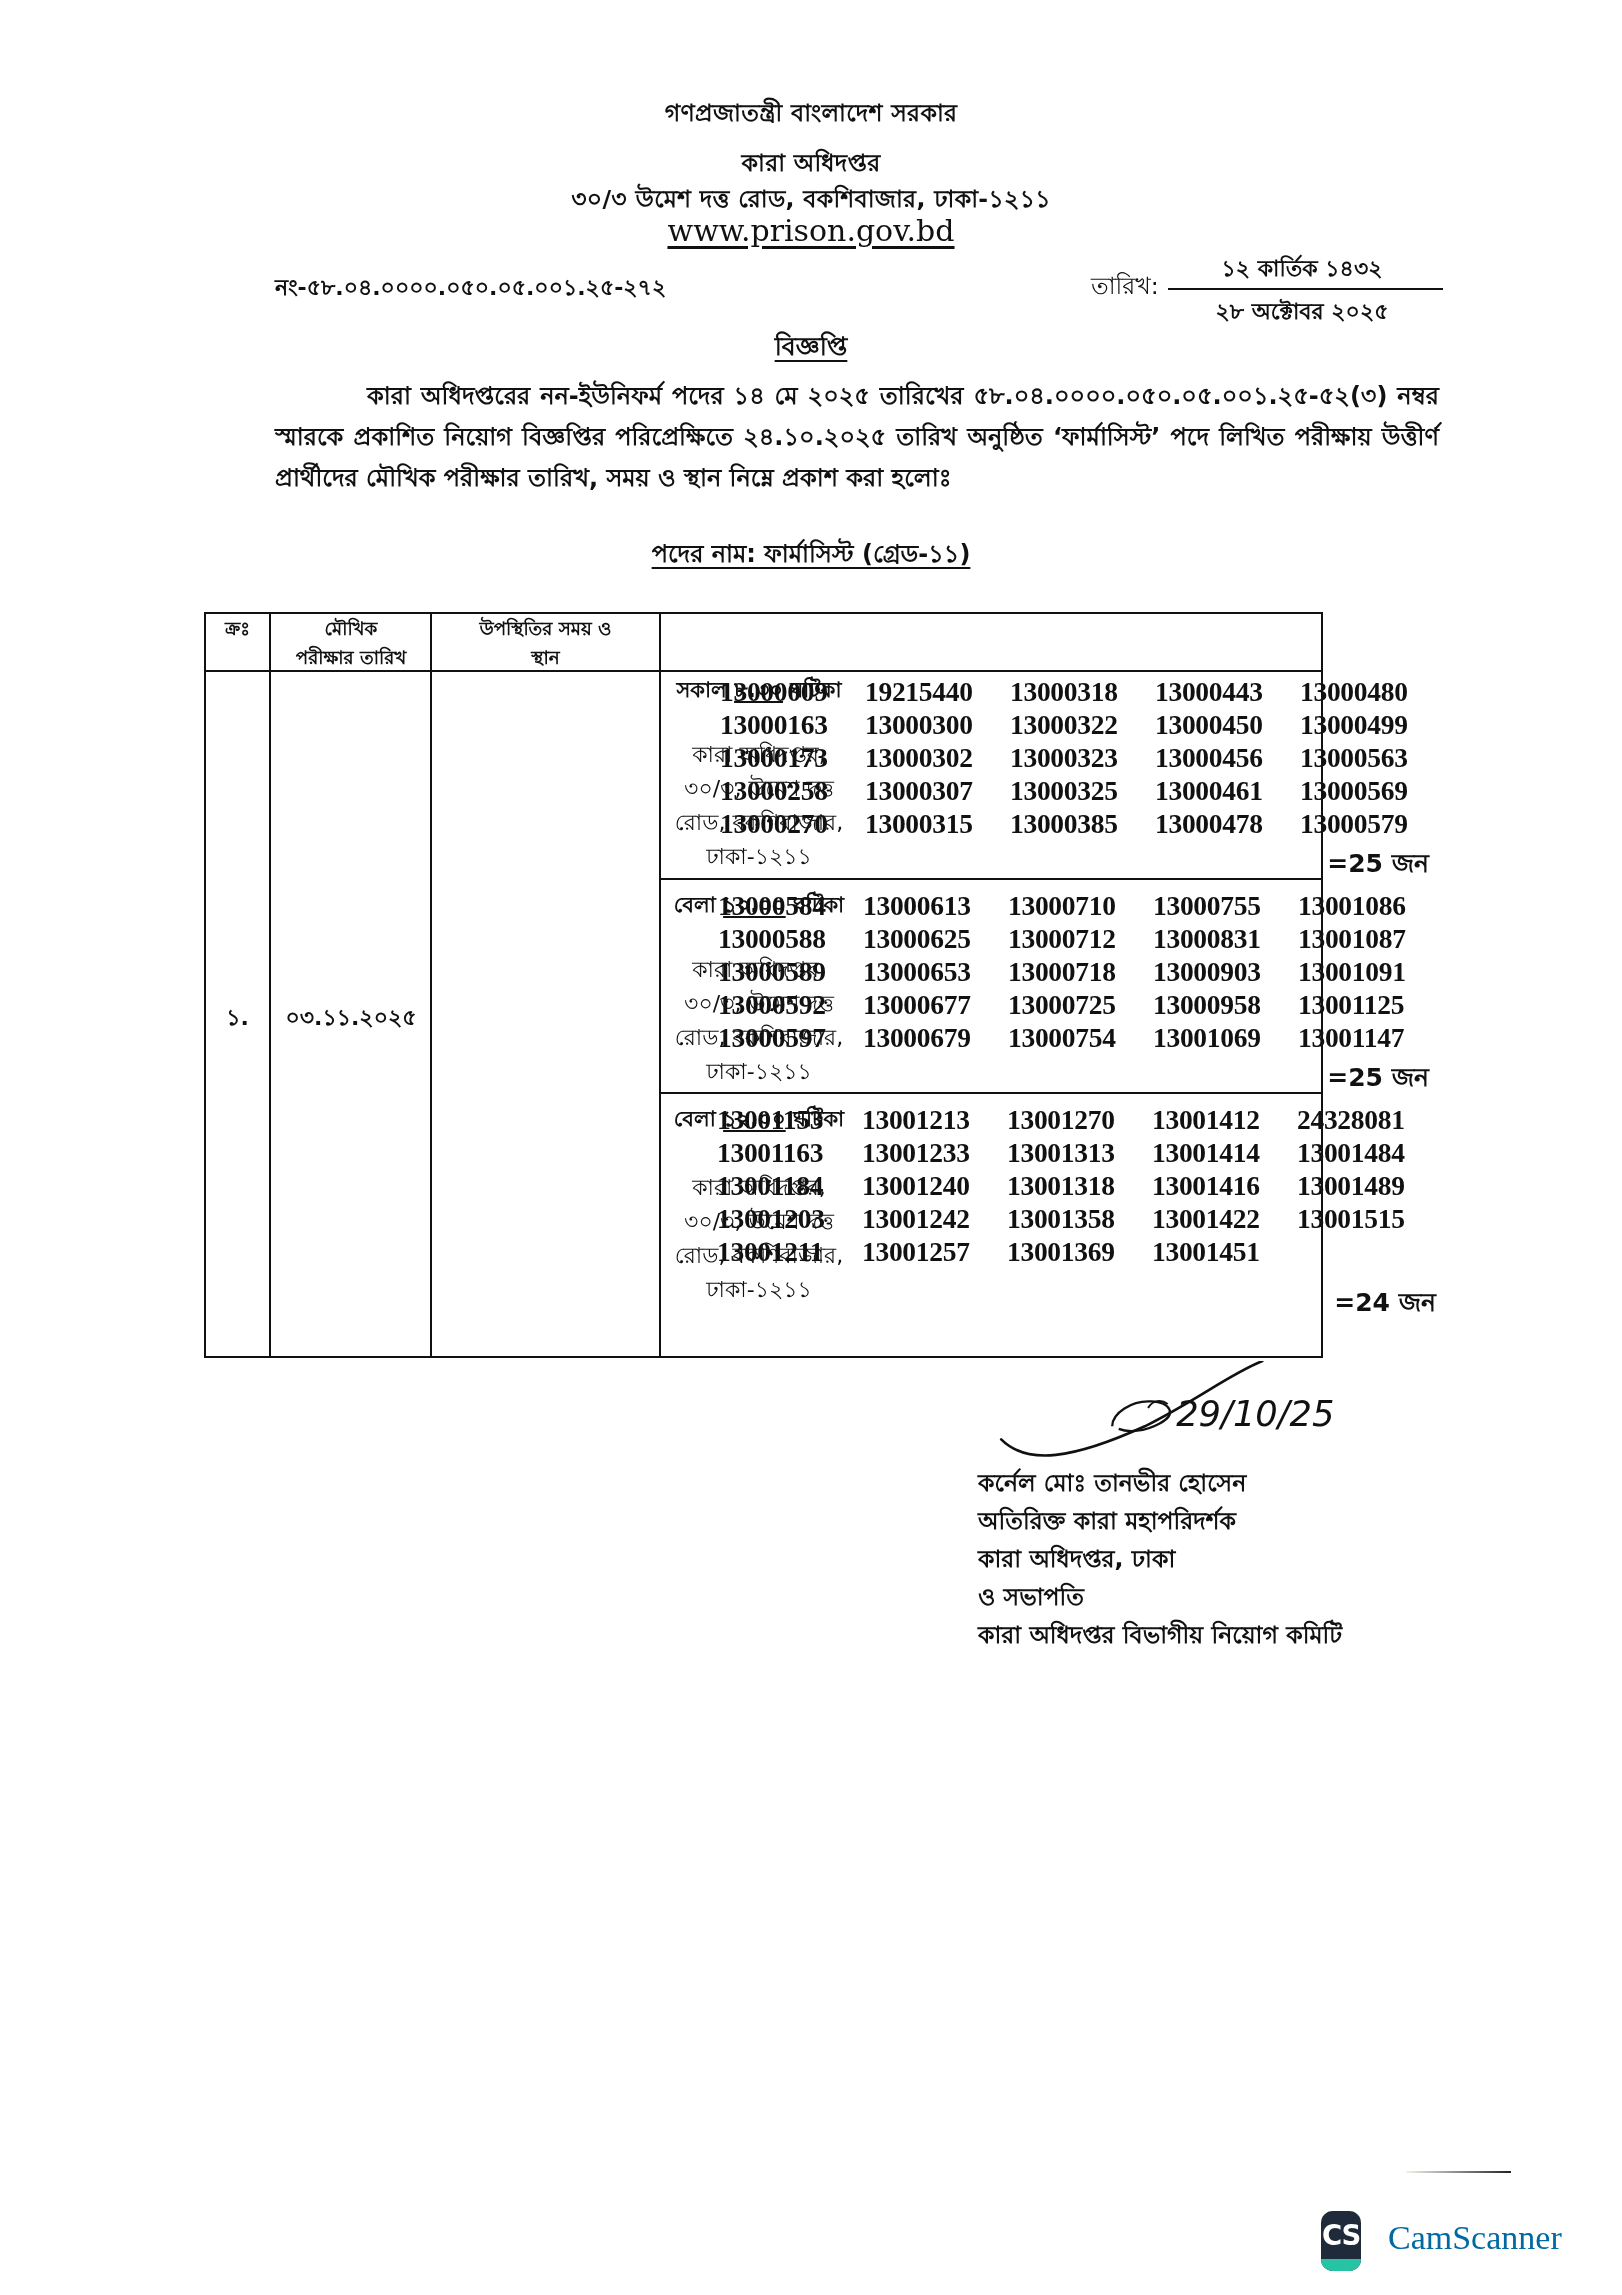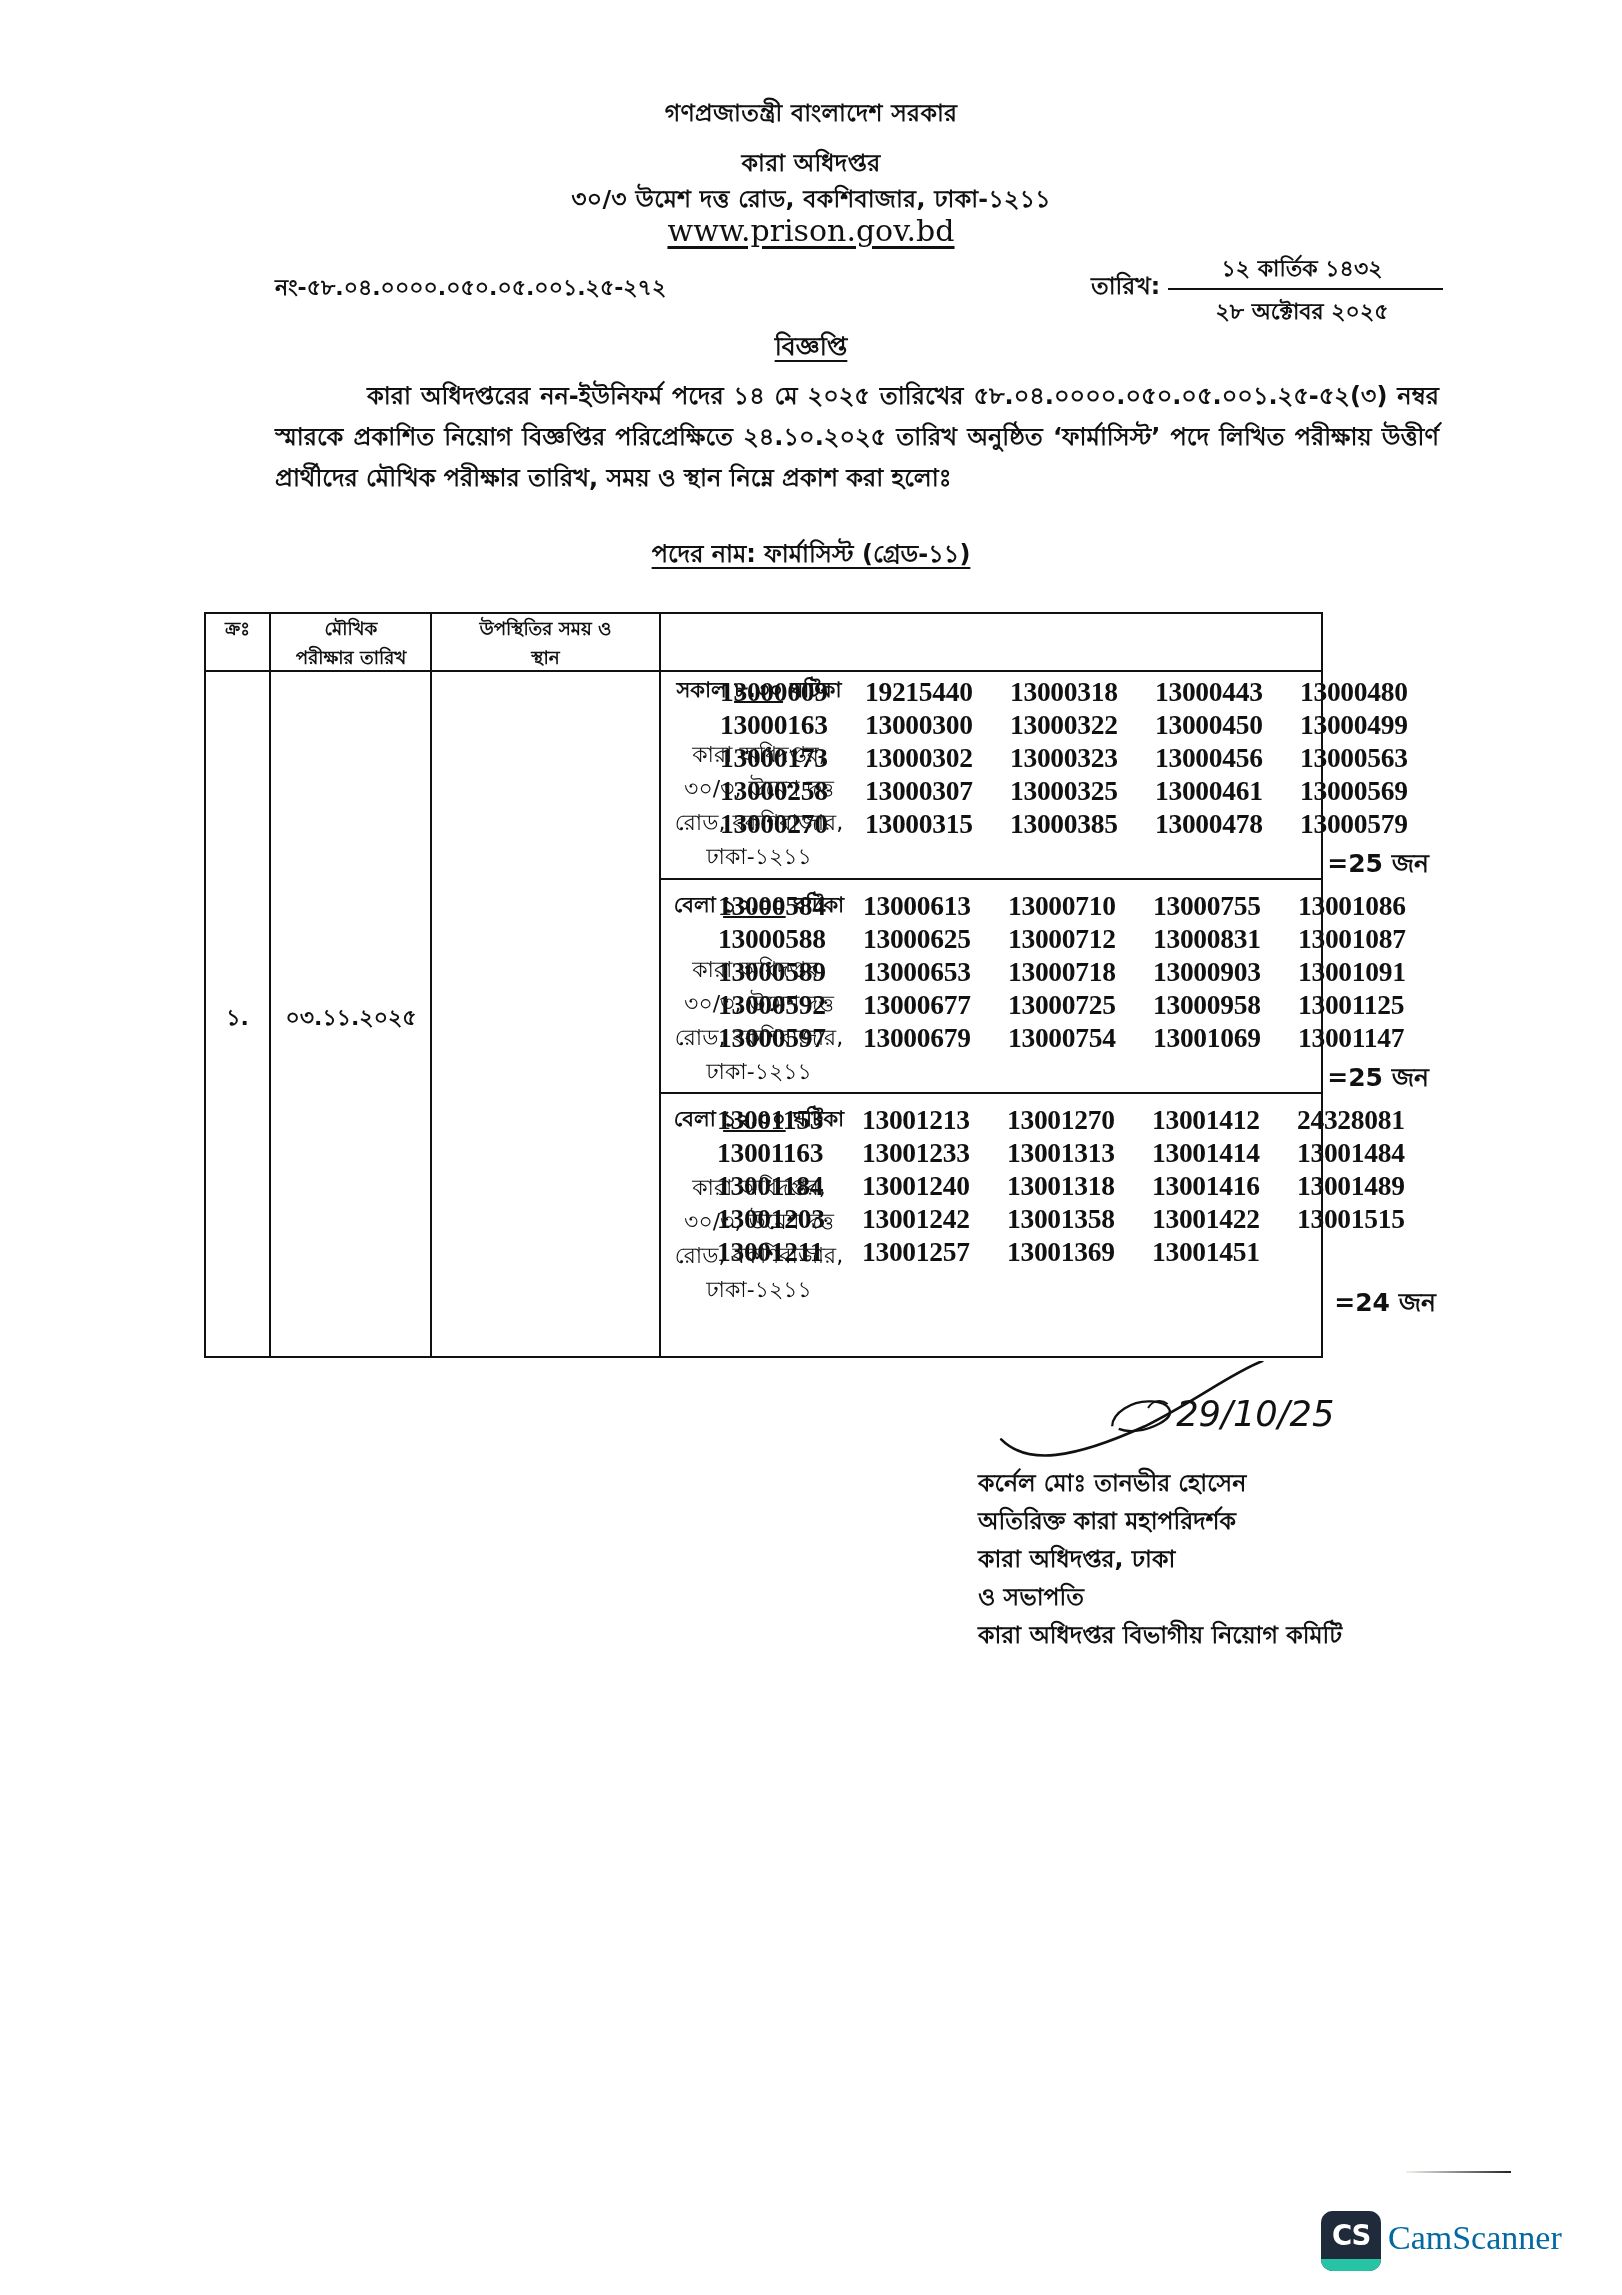--- a/index.html
+++ b/index.html
@@ -10,21 +10,21 @@
   .abs { position: absolute; }
   .center-x { left: 0; width: 1622px; text-align: center; }
 
   .hdr-line { font-size: 23.6px; font-weight: bold; letter-spacing: 0.3px; }
   .hdr-url {
     font-family: "DejaVu Serif", serif; font-size: 30px;
     text-decoration: underline; text-decoration-thickness: 2.6px; text-underline-offset: 5.2px;
   }
 
   .memo { font-size: 22px; font-weight: bold; }
-  .date-label { font-size: 23.6px; font-weight: bold; }
+  .date-label { font-size: 23.6px; font-weight: normal; }
   .date-top, .date-bot { font-size: 22px; font-weight: bold; text-align: center; width: 262px; }
   .date-rule { height: 2px; background: #111; width: 275px; }
 
   .notice-title {
     font-size: 25px; font-weight: bold;
     text-decoration: underline; text-decoration-thickness: 2px; text-underline-offset: 5.2px;
   }
   .para {
     font-size: 24px; font-weight: bold; line-height: 41px; text-align: justify;
     text-align-last: left;
@@ -43,21 +43,21 @@
   .slot-time { position: absolute; font-size: 21px; font-weight: bold; text-align: center; }
   .slot-time u { text-decoration-thickness: 2px; text-underline-offset: 3.9px; }
   .slot-place { position: absolute; font-size: 22px; text-align: center; line-height: 34px; }
   .rolls { position: absolute; display: grid; grid-template-columns: repeat(5, 145px); row-gap: 0; }
   .roll { font-family: "Liberation Serif", serif; font-weight: bold; font-size: 27.5px; line-height: 33px; letter-spacing: -0.3px; }
   .total { position: absolute; font-size: 25px; font-weight: bold; text-align: right; width: 196px; }
 
   .signature { position: absolute; }
   .signer { position: absolute; left: 978px; font-size: 23.6px; font-weight: bold; line-height: 38px; }
 
-  .cs-logo { position: absolute; left: 1321px; top: 2211px; width: 60px; height: 60px; border-radius: 11.8px; overflow: hidden; background: #1f2a3a; }
+  .cs-logo { position: absolute; left: 1321px; top: 2211px; width: 40px; height: 60px; border-radius: 11.8px; overflow: hidden; background: #1f2a3a; }
   .cs-logo .band { position: absolute; left: 0; right: 0; bottom: 0; height: 11.8px; background: #26c4a4; }
   .cs-logo .cs-text { position: absolute; left: 0; right: 0; top: 7.9px; text-align: center; color: #fff; font-weight: bold; font-size: 27.5px; font-family: "DejaVu Sans", sans-serif; letter-spacing: -1.3px; }
   .cs-word { position: absolute; left: 1388px; top: 2219px; font-family: "Liberation Serif", serif; font-size: 34px; color: #0369a1; }
   .scan-mark { position: absolute; left: 1406px; top: 2171px; width: 105px; height: 2px; background: linear-gradient(90deg, #f4f0ea, #222); }
 </style>
 </head>
 <body>
 
 <div class="abs center-x hdr-line" style="top:95px;">গণপ্রজাতন্ত্রী বাংলাদেশ সরকার</div>
 <div class="abs center-x hdr-line" style="top:145px;">কারা অধিদপ্তর</div>

